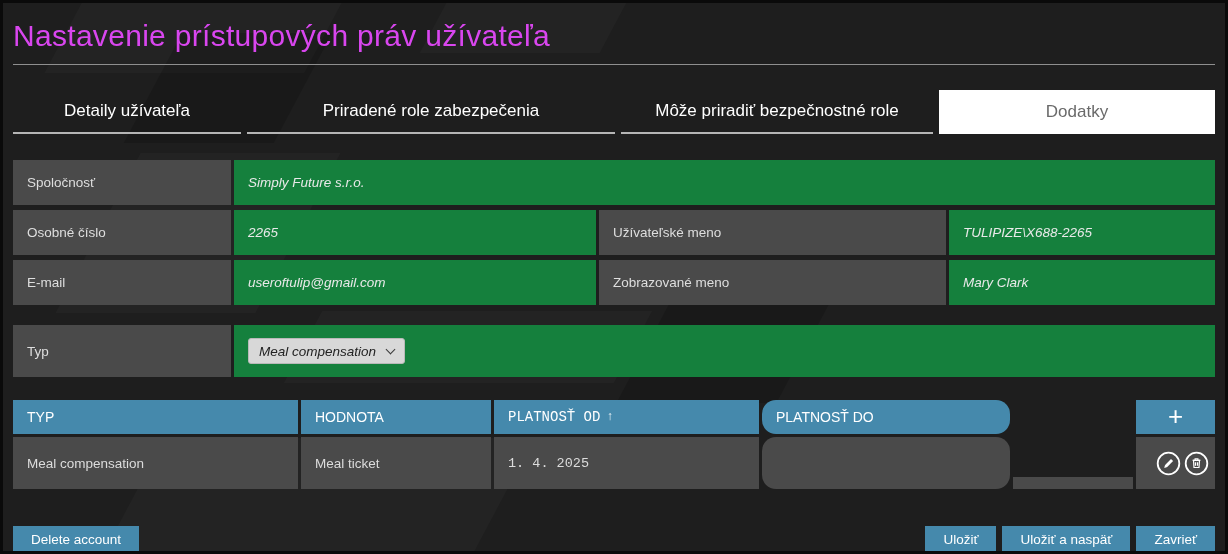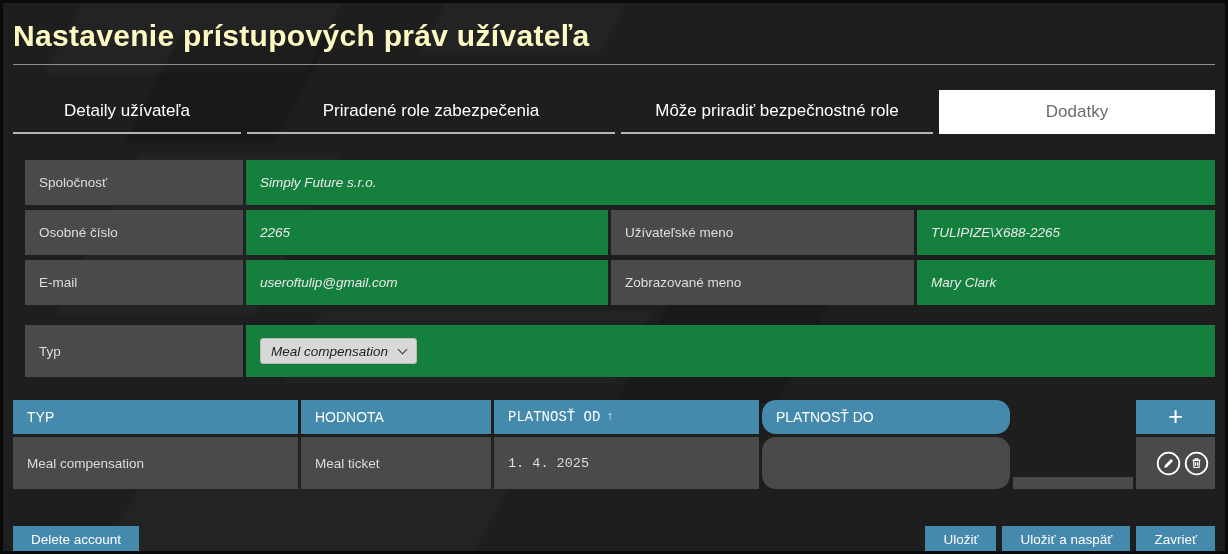--- a/index.html
+++ b/index.html
@@ -10,46 +10,46 @@
     border:3px solid #0a0a0a; background:#1e1e1e; overflow:hidden;
   }
   .deco { position:absolute; transform:skewX(-28deg); pointer-events:none; }
   .deco.light { background:rgba(255,255,255,0.022); }
   .deco.dark  { background:rgba(0,0,0,0.16); }
   .content { position:relative; z-index:1; margin:0 10px; width:1202px; }
 
   
   .title {
     margin-top:11px; height:44px; line-height:44px;
-    font-size:30px; font-weight:700; letter-spacing:0.3px; color:#fef9c3;
+    font-size:30px; font-weight:400; letter-spacing:0.3px; color:#d946ef;
     white-space:nowrap;
   }
   .title-sep { margin-top:6px; border-bottom:1px solid #8f8f8f; height:0; }
 
   
   .tabs { margin-top:25px; height:44px; display:flex; gap:6px; }
   .tab {
     height:44px; display:flex; align-items:center; justify-content:center;
     font-size:17px; color:#ffffff; cursor:pointer;
     border-bottom:2px solid #b5b5b5;
   }
   .tab.t1 { width:228px; } .tab.t2 { width:368px; } .tab.t3 { width:312px; }
   .tab.t4 { flex:1; }
   .tab.active { background:#ffffff; color:#6a6a6a; border-bottom:none; }
 
   
   .form { margin-top:26px; display:flex; flex-direction:column; gap:5px; }
-  .f-row { display:flex; gap:3px; height:45px;margin-left:12px; }
+  .f-row { display:flex; gap:3px; height:45px; }
   .cell {
     display:flex; align-items:center; padding-left:14px;
     font-size:13.5px; white-space:nowrap; overflow:hidden;
   }
   .lbl { background:#4a4a4a; color:#dedede; }
   .val { background:#15803d; color:#e9e9e9;font-style:italic; }
-  .w-lbl { width:218px; } .w-val1 { width:362px; } .w-lbl2 { width:303px; }
+  .w-lbl { width:218px; } .w-val1 { width:362px; } .w-lbl2 { width:347px; }
   .grow { flex:1; }
   .f-row.typ { margin-top:15px; height:52px; }
 
   .dropdown {
     display:flex; align-items:center;
     height:26px; padding:0 10px 0 10px;
     background:#d8d8d8; border:1px solid #b9b9b9; border-radius:3px;
     color:#222; font-size:13.5px; cursor:pointer;
   }
   .chev {

